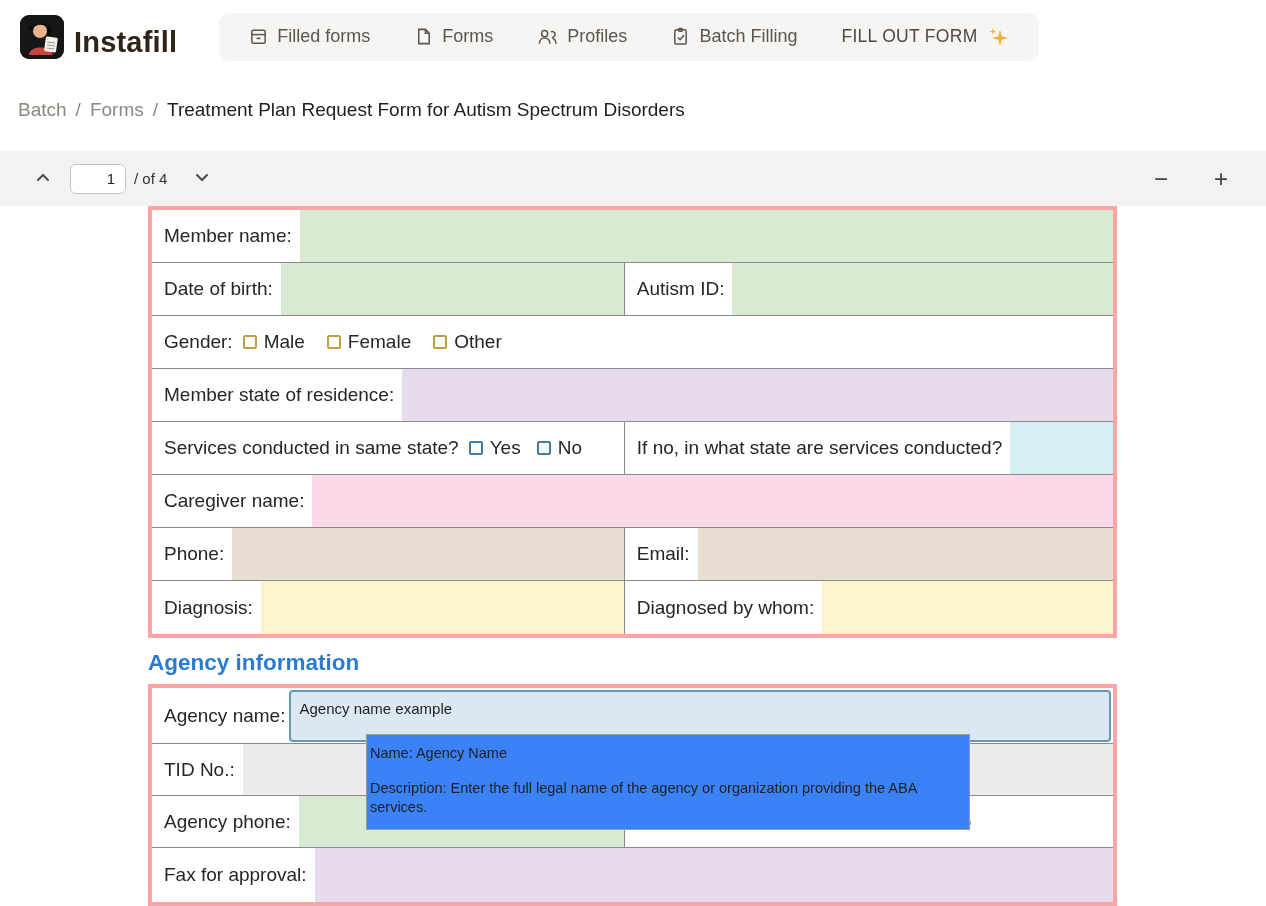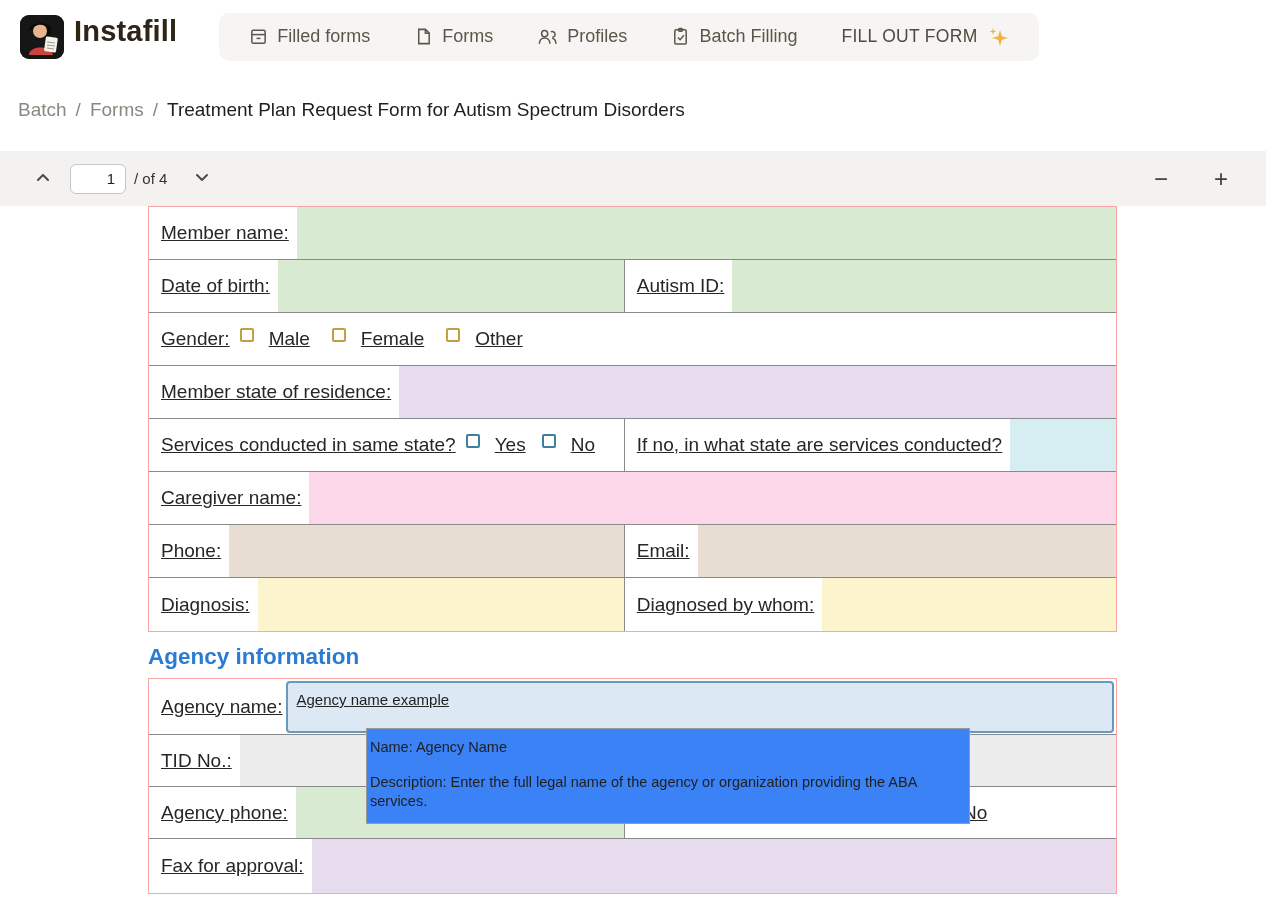--- a/index.html
+++ b/index.html
@@ -1,21 +1,21 @@
 <!DOCTYPE html>
 <html style="--highlight-green: #d9ead3; --highlight-purple: #e6dcee; --highlight-cyan: #d6eef2; --highlight-pink: #fcd7ea; --highlight-tan: #e8ddd1; --highlight-yellow: #fbf4cd; --highlight-gray: #ececec; --input-focus-bg: #dce9f4; --input-focus-border: #6699bb; --checkbox-gender: #bfa045; --checkbox-services: #3c7fa0; --checkbox-voicemail: #5fa05f; --heading-blue: #2b7bd3; --sparkle: #f0b23e;"><head>
 <meta charset="utf-8">
 <style>
   * { box-sizing: border-box; margin: 0; padding: 0; }
   html, body { width: 1266px; height: 906px; overflow: hidden; background: #ffffff;
     font-family: "Liberation Sans", sans-serif; color: #262626; }
 
   
   .app-header { height: 73px; display: flex; align-items: center; padding-left: 20px; background: #fff; }
-  .brand { display: flex; align-items: flex-start; gap: 10px; }
+  .brand { display: flex; align-items: flex-end; gap: 10px; }
   .logo { width: 44px; height: 44px; border-radius: 9px; overflow: hidden; background: #161616;
     display: flex; align-items: center; justify-content: center; cursor: pointer; }
   .brand-name { font-size: 29px; font-weight: 700; color: #2e2417; letter-spacing: .2px; cursor: pointer; }
   .main-nav { margin-left: 42px; height: 48px; background: #f6f5f3; border-radius: 10px;
     display: flex; align-items: center; padding: 0 8px; }
   .nav-item { display: flex; align-items: center; gap: 9px; padding: 0 22px; height: 100%;
     text-decoration: none; color: #5c564a; font-size: 18px; cursor: pointer; white-space: nowrap; }
   .nav-item svg { display: block; }
   .nav-fill-out { font-size: 17.5px; letter-spacing: .3px; color: #4f4a3f; font-weight: 400; }
 
@@ -34,38 +34,38 @@
     background: #fff; text-align: right; padding-right: 10px; font-size: 15px; margin-left: 14px;
     font-family: "Liberation Sans", sans-serif; color: #222; }
   .pages-label { font-size: 15px; color: #333; margin-left: 8px; }
   .chevron-down-btn { margin-left: 22px; }
   .zoom-group { margin-left: auto; display: flex; align-items: center; gap: 30px; }
   .zoom-btn { font-size: 24px; color: #3d3d3d; background: none; border: none; cursor: pointer;
     line-height: 1; padding: 2px 8px; font-family: "Liberation Sans", sans-serif; }
 
   
   .doc { width: 969px; margin-left: 148px; margin-top: 0; }
-  .ftable { border: 1px solid #fca5a5; text-decoration: underline; }
+  .ftable { border: 4px solid #fca5a5; }
   .trow { display: flex; align-items: stretch; border-bottom: 1px solid #8a8a8a; height: 53px; }
   .trow:last-child { border-bottom: none; }
   .cell { display: flex; align-items: center; min-width: 0; }
   .cell-left { width: 49.2%; border-right: 1px solid #8a8a8a; }
   .cell-right { flex: 1; }
   .flabel { font-size: 19px; color: #262626; padding-left: 12px; white-space: nowrap; }
   .hl { flex: 1; align-self: stretch; margin-left: 8px; cursor: text; }
   .hl-green  { background: var(--highlight-green,  #d9ead3); }
   .hl-purple { background: var(--highlight-purple, #e6dcee); }
   .hl-cyan   { background: var(--highlight-cyan,   #d6eef2); }
   .hl-pink   { background: var(--highlight-pink,   #fcd7ea); }
   .hl-tan    { background: var(--highlight-tan,    #e8ddd1); }
   .hl-yellow { background: var(--highlight-yellow, #fbf4cd); }
   .hl-gray   { background: var(--highlight-gray,   #ececec); }
 
   .opts { display: flex; align-items: center; gap: 22px; margin-left: 10px; }
-  .opt { display: flex; align-items: flex-start; gap: 15px; cursor: pointer; }
+  .opt { display: flex; align-items: center; gap: 7px; cursor: pointer; }
   .opt-label { font-size: 19px; color: #262626; }
   .cb { display: inline-block; width: 14px; height: 14px; border-radius: 2px; background: #fffefb;
     border: 2px solid #999; }
   .cb-gender    { border-color: var(--checkbox-gender,    #bfa045); }
   .cb-services  { border-color: var(--checkbox-services,  #3c7fa0); }
   .cb-voicemail { border-color: var(--checkbox-voicemail, #5fa05f); }
 
   .section-heading { font-size: 22.5px; font-weight: 700; color: var(--heading-blue, #2b7bd3);
     margin: 12px 0 8px 0; }
 

